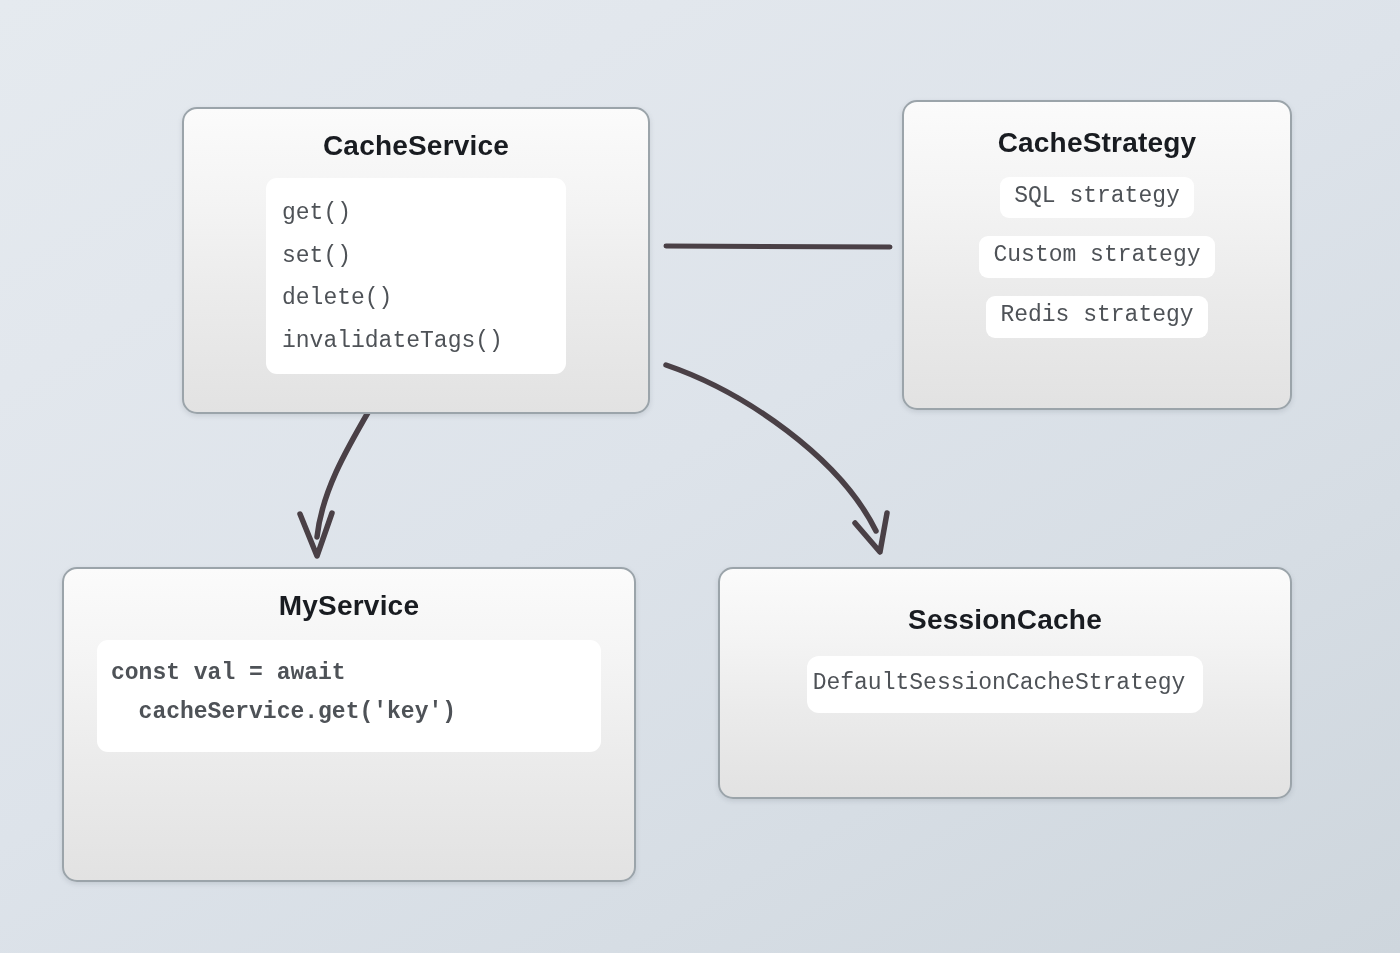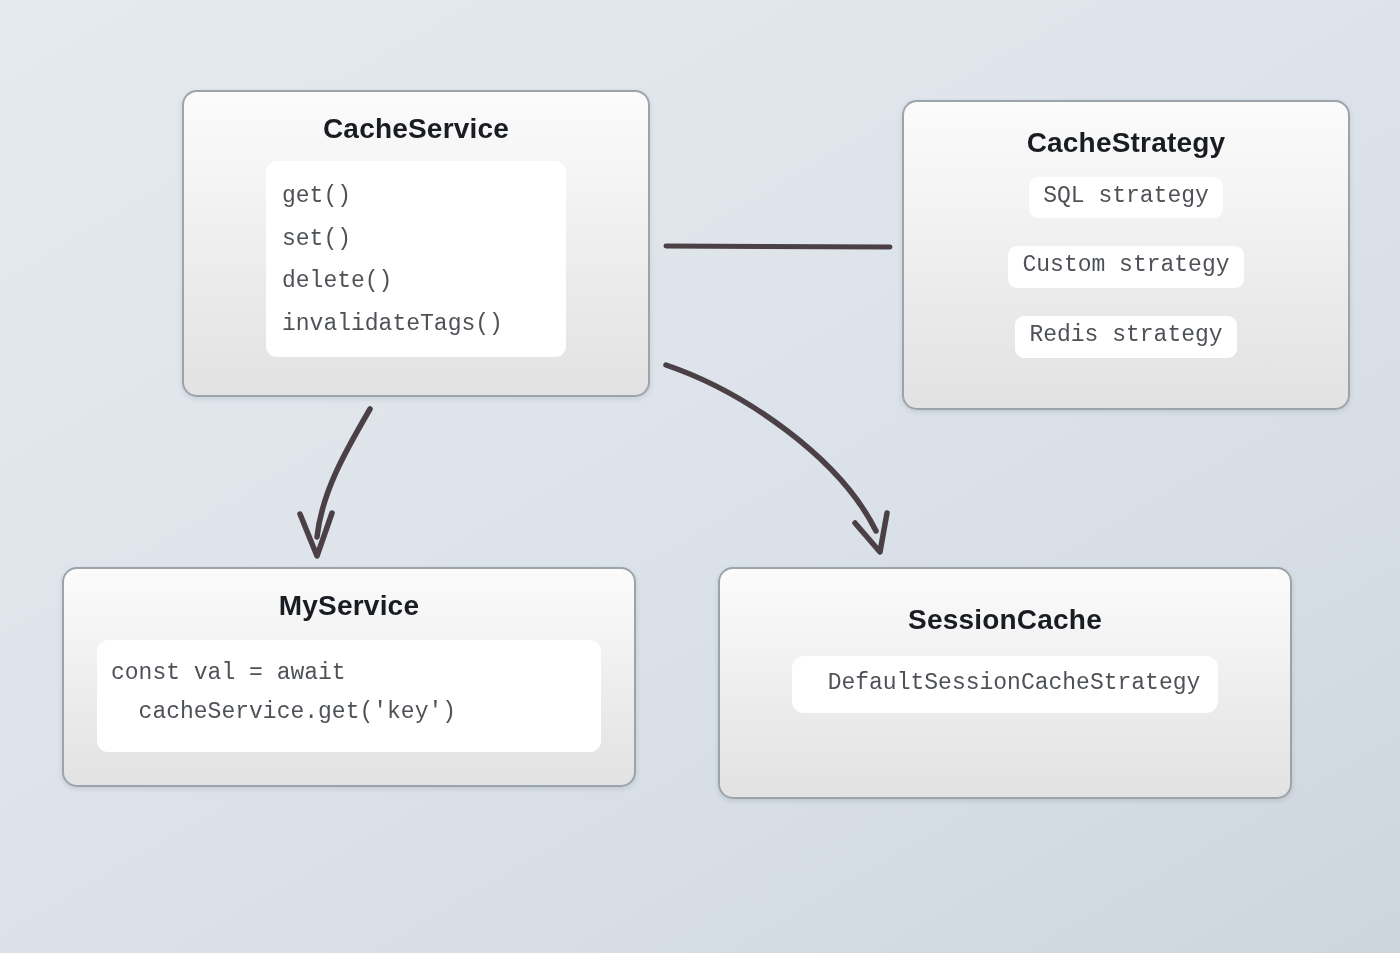--- a/index.html
+++ b/index.html
@@ -79,55 +79,56 @@
     font-family: "Liberation Mono", monospace;
     font-size: 23px;
     color: #4e5257;
     white-space: pre;
     padding: 6px 14px 8px 14px;
     line-height: 1.2;
   }
 
   
   #node-cacheservice {
-    left: 182px; top: 90px; width: 468px; height: 307px;
+    left: 182px; top: 107px; width: 468px; height: 307px;
   }
   #node-cacheservice .node-title { margin-top: 22px; }
   #node-cacheservice .code-panel {
     margin: 16px auto 0 auto;
     width: 300px;
     height: 196px;
     padding: 14px 0 4px 16px;
   }
 
   #node-cachestrategy {
-    left: 902px; top: 100px; width: 448px; height: 310px;
+    left: 902px; top: 100px; width: 390px; height: 310px;
   }
   #node-cachestrategy .node-title { margin-top: 26px; }
-  #node-cachestrategy .chip-list { margin-top: 18px; gap: 28px; }
+  #node-cachestrategy .chip-list { margin-top: 18px; gap: 18px; }
 
   #node-myservice {
-    left: 62px; top: 567px; width: 574px; height: 220px;
+    left: 62px; top: 567px; width: 574px; height: 315px;
   }
   #node-myservice .node-title { margin-top: 22px; }
   #node-myservice .code-panel {
     margin: 18px auto 0 auto;
     width: 504px;
     height: 112px;
     padding: 14px 0 8px 14px;
     line-height: 1.72;
+    font-weight: bold;
   }
 
   #node-sessioncache {
     left: 718px; top: 567px; width: 574px; height: 232px;
   }
   #node-sessioncache .node-title { margin-top: 36px; }
   #node-sessioncache .chip-list { margin-top: 20px; }
   #node-sessioncache .chip {
-    padding: 14px 18px 16px 36px;
+    padding: 14px 18px 16px 6px;
     border-radius: 12px;
   }
 </style>
 </head>
 <body>
 
 <div id="canvas">
 
   <svg id="edges" viewBox="0 0 1400 953">
 

